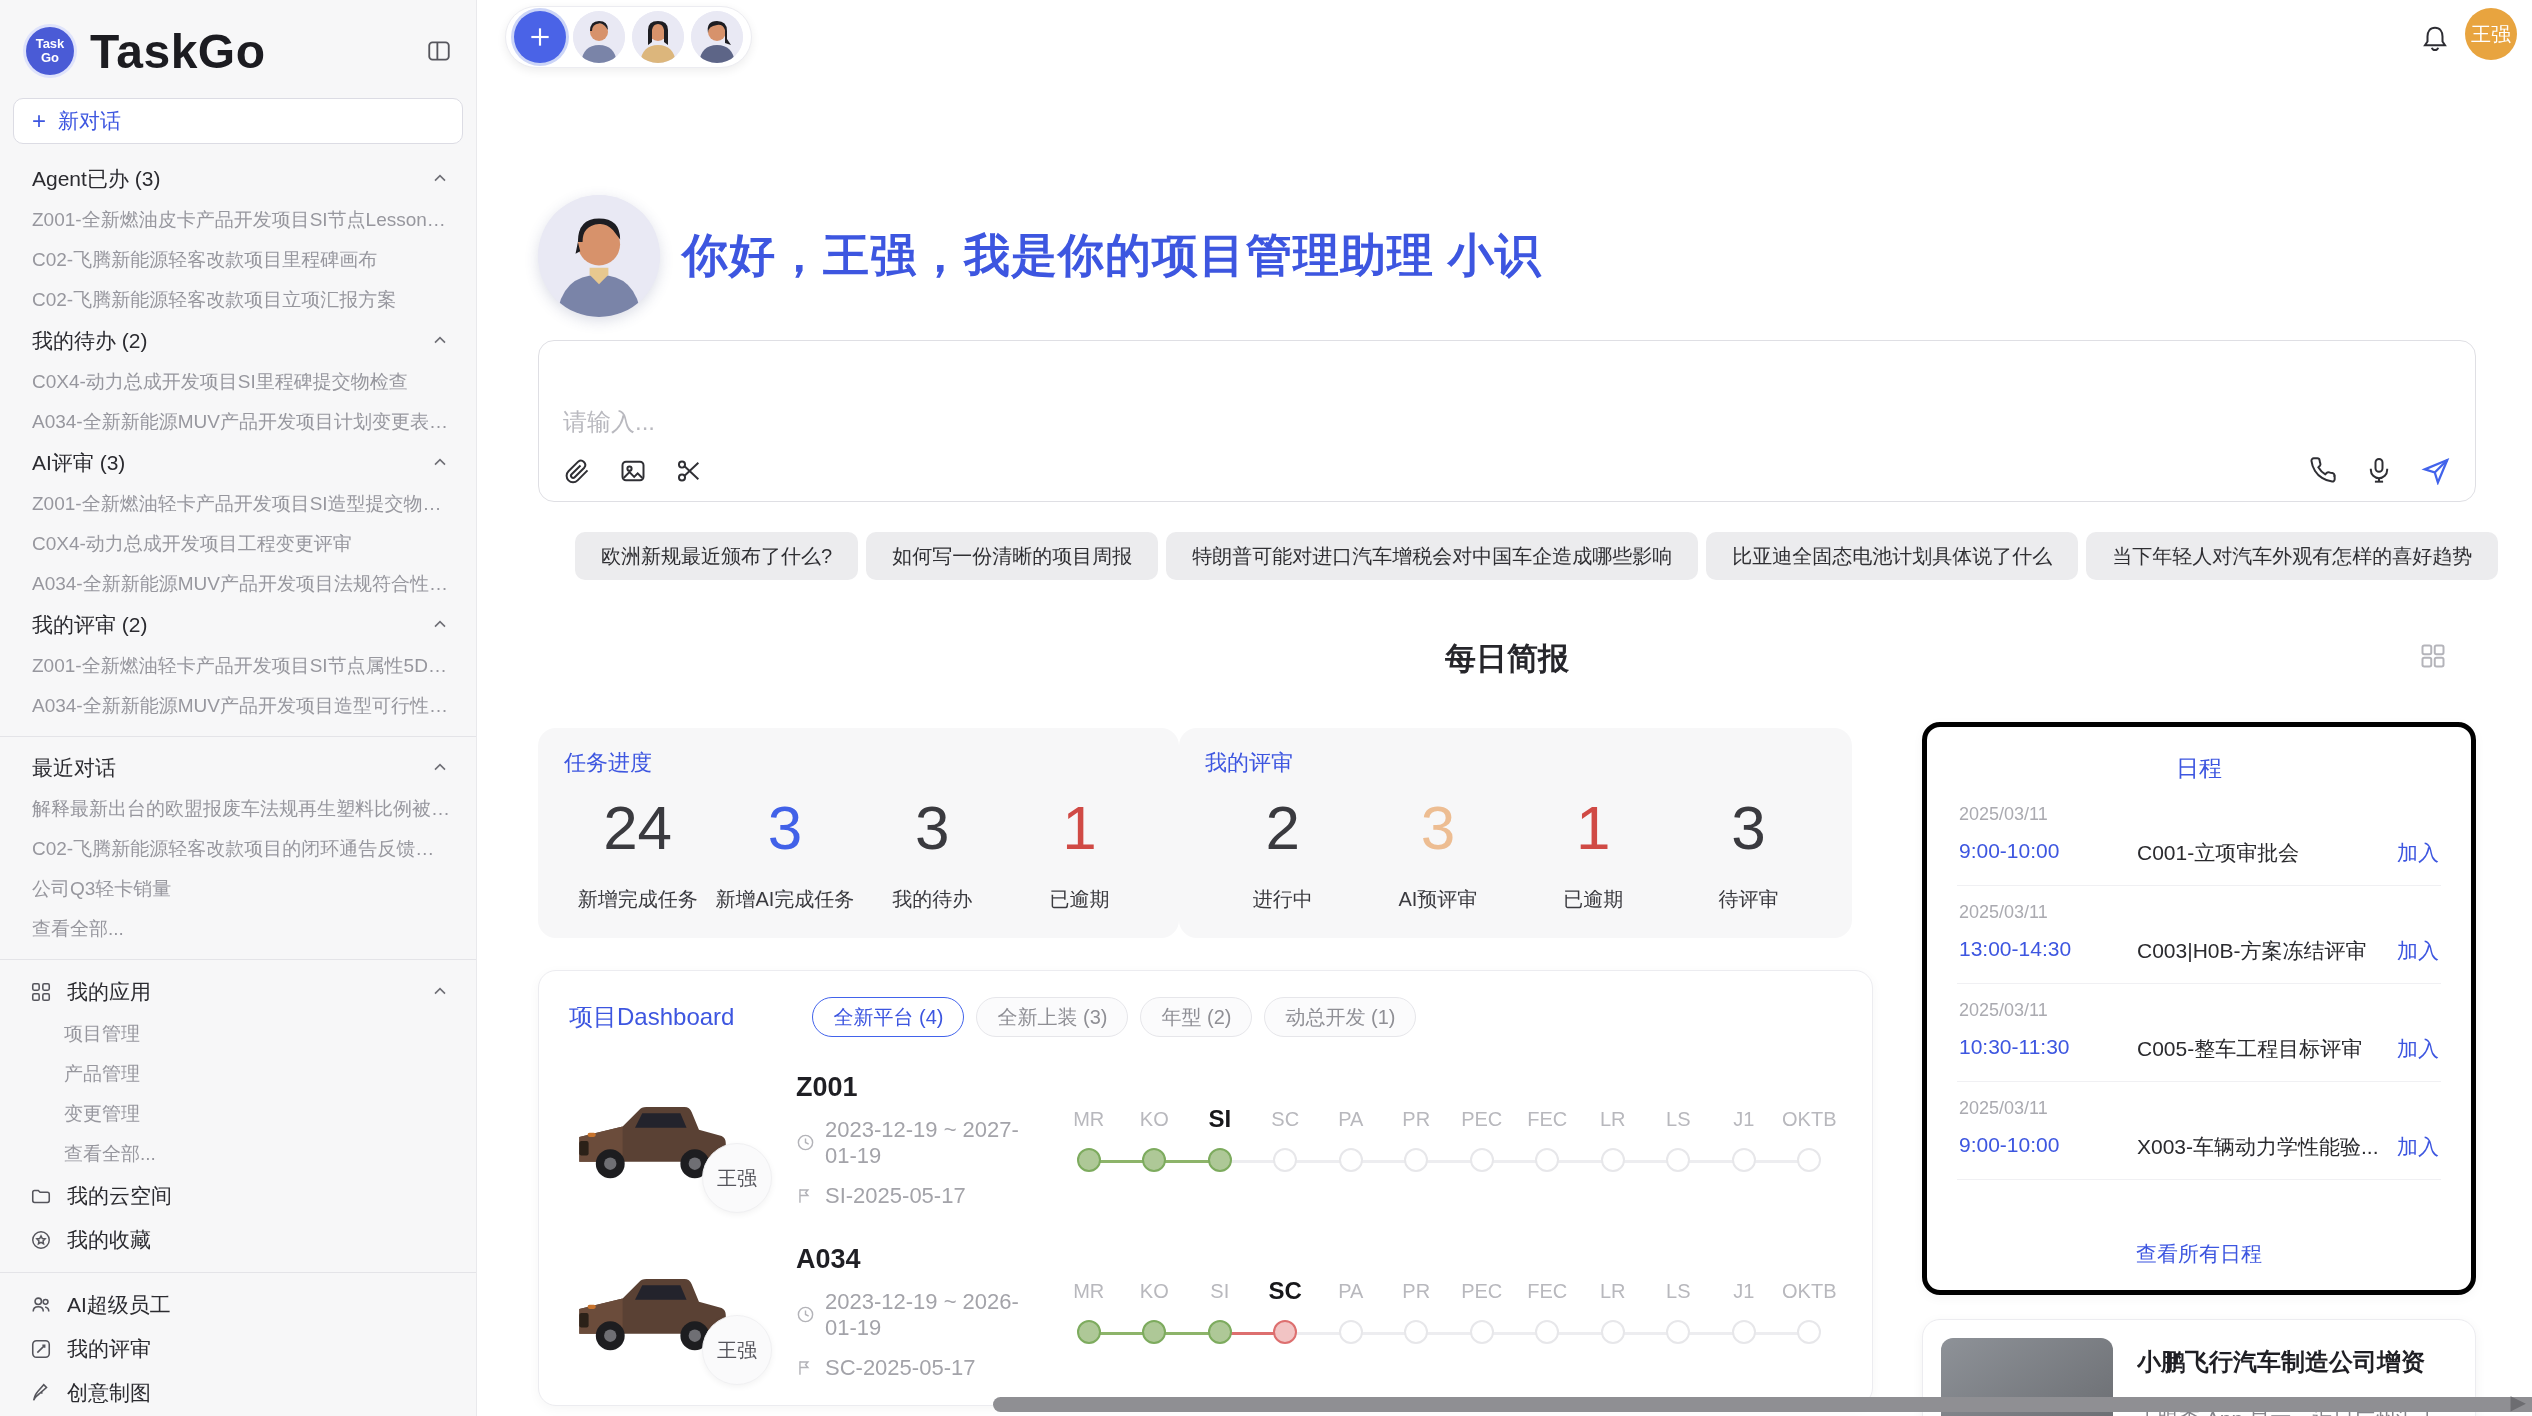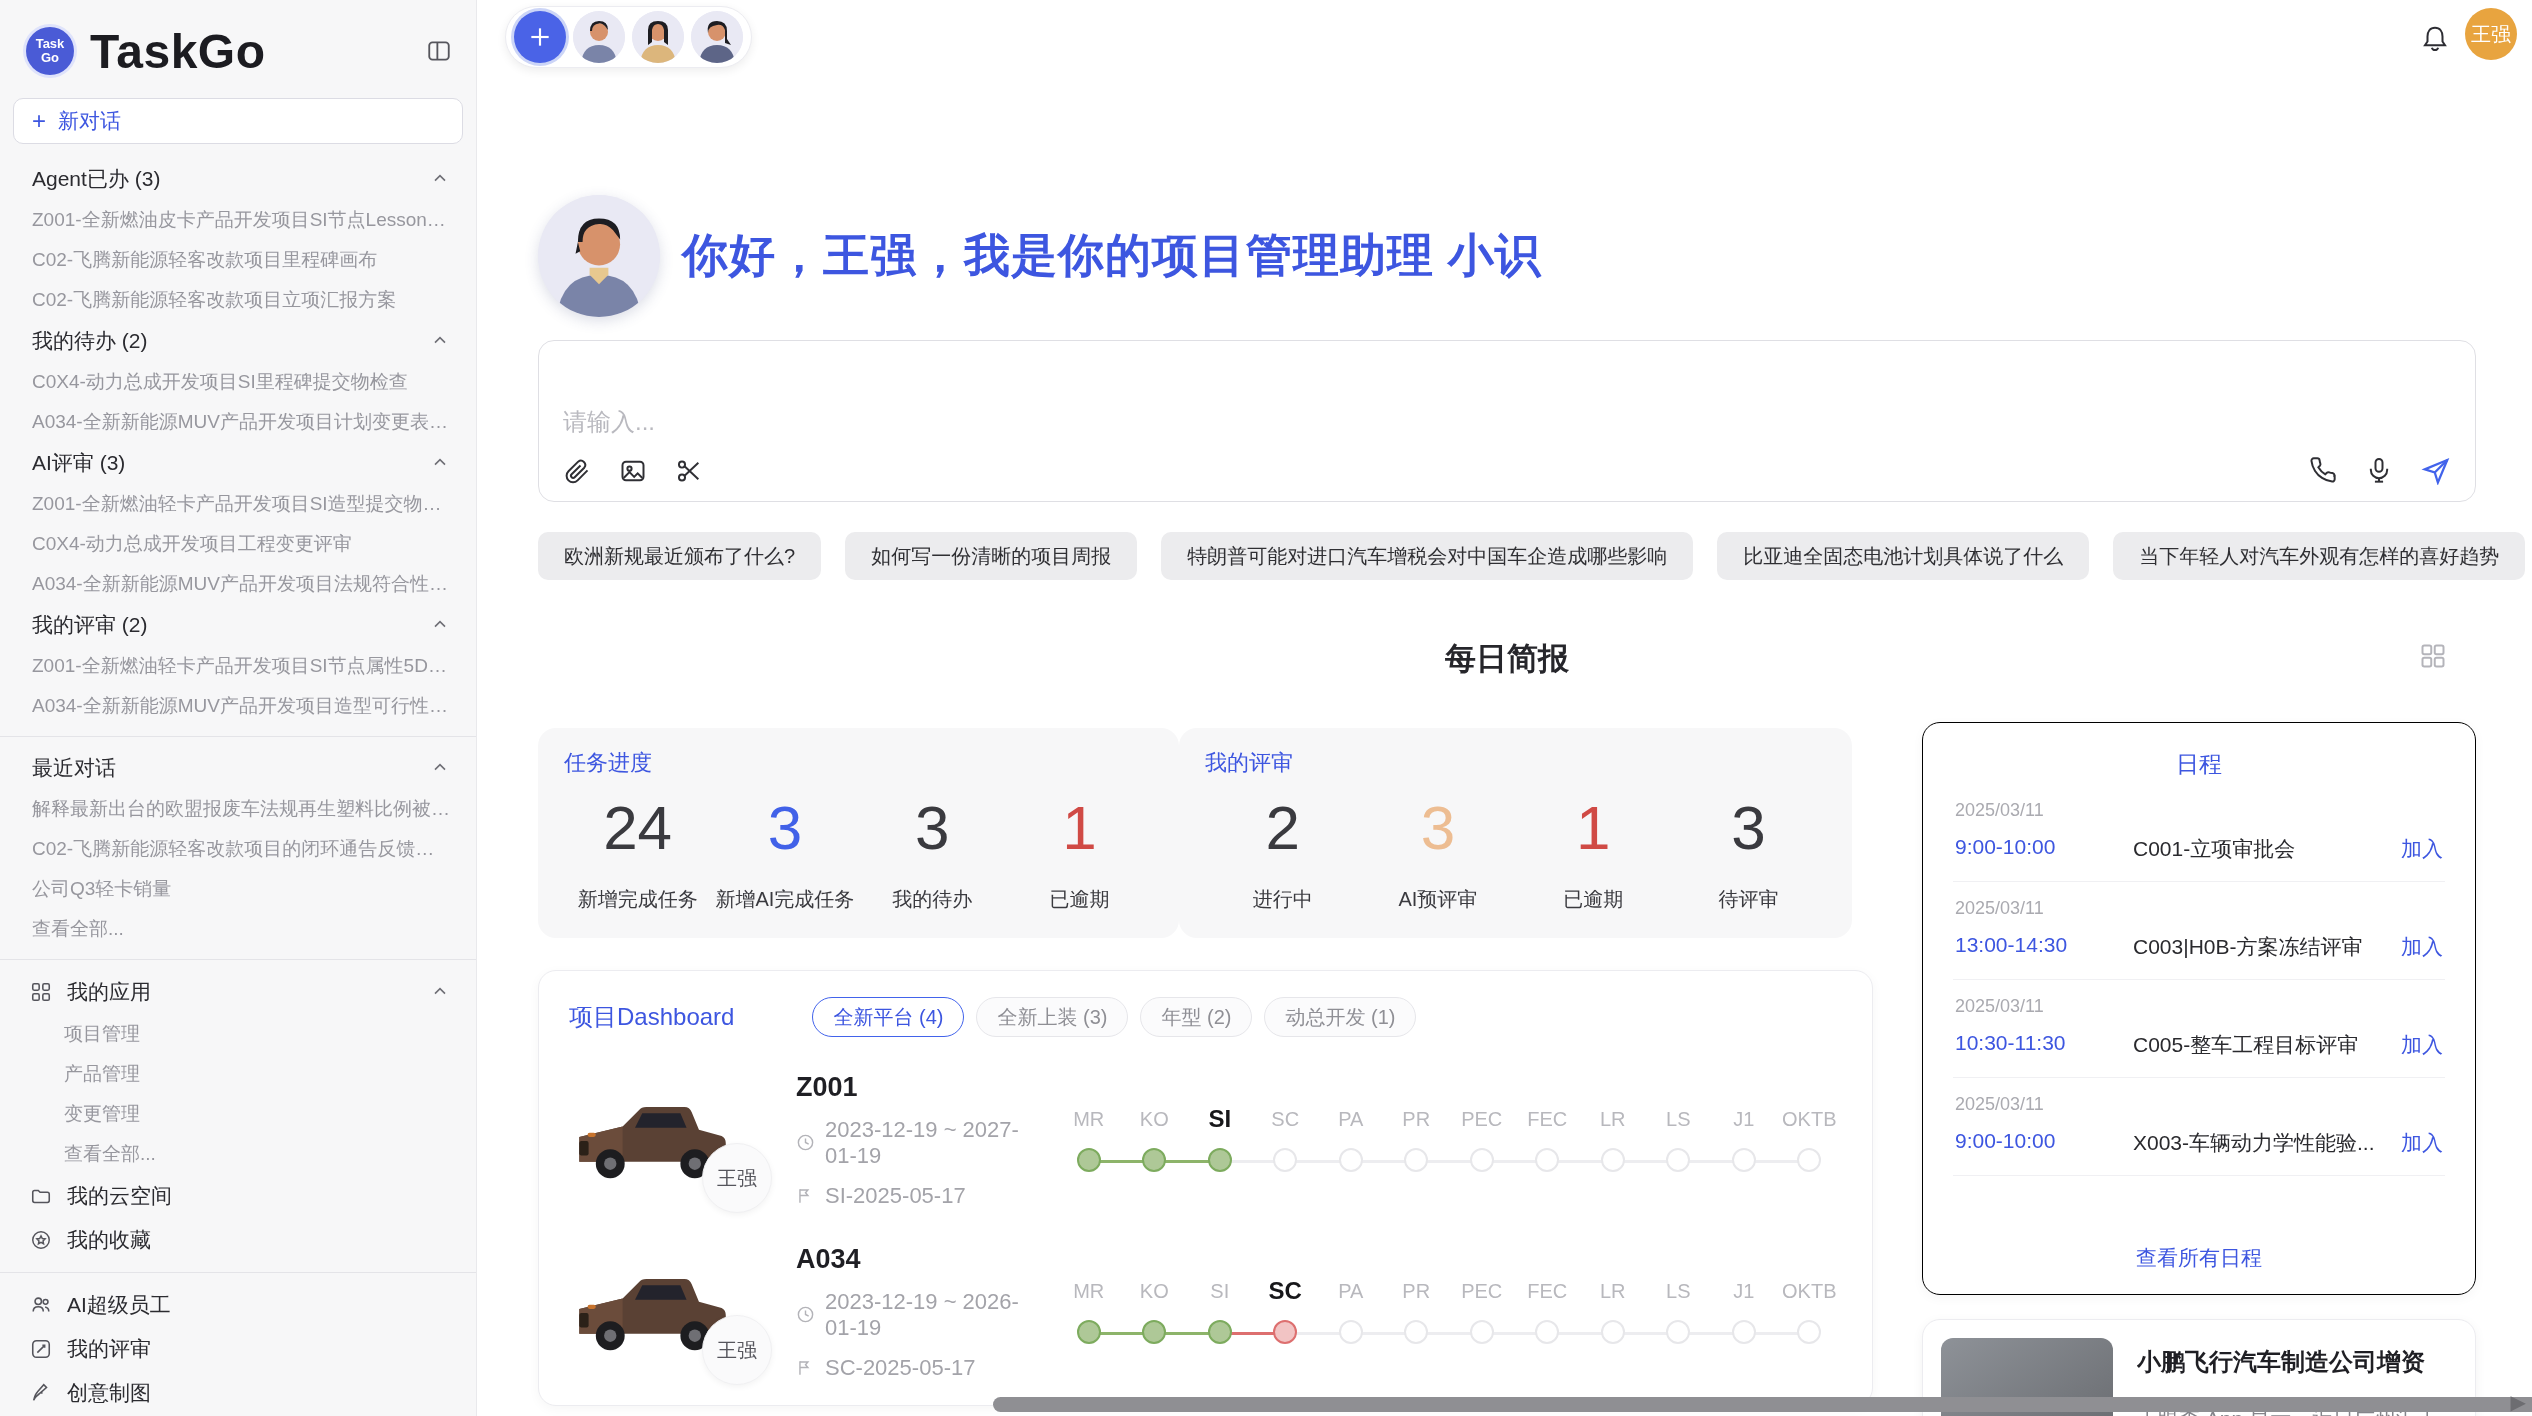--- a/index.html
+++ b/index.html
@@ -57,21 +57,21 @@
   .greeting { margin-left:22px; font-size:46px; font-weight:700; color:#3d56e0; letter-spacing:1px; }
 
   .composer { margin-top:22px; height:162px; border:1px solid #dfdfe4; border-radius:16px;
     background:#fff; position:relative; padding:18px 22px; }
   .composer .ph { position:absolute; left:24px; top:65px; font-size:24px; color:#b9b9bf; }
   .tool-left { position:absolute; left:24px; bottom:16px; display:flex; gap:28px; color:#2f2f34; }
   .tool-right { position:absolute; right:24px; bottom:16px; display:flex; gap:28px; align-items:center; color:#2f2f34; }
   .icon-btn { cursor:pointer; display:flex; }
   .send-btn { color:#4263eb; }
 
-  .chips { margin-top:30px; display:flex; gap:24px; }
+  .chips { margin-top:30px; display:flex; gap:8px;margin-left:37px; }
   .chip { height:48px; background:#ececee; border-radius:10px; display:flex; align-items:center;
     padding:0 26px; font-size:20px; color:#2f2f33; white-space:nowrap; cursor:pointer; }
 
   .daily-head { margin-top:58px; position:relative; height:42px; }
   .daily-title { text-align:center; font-size:31px; font-weight:700; color:#26262b; }
   .daily-grid-icon { position:absolute; right:29px; top:4px; color:#b4b4ba; cursor:pointer; }
 
   .columns { display:flex; gap:49px; margin-top:48px; }
   .col-left { width:1335px; flex:0 0 1335px; }
   .col-right { width:554px; flex:0 0 554px; margin-top:-6px; }
@@ -109,21 +109,21 @@
   .ms { flex:1; position:relative; text-align:center; }
   .ms .lbl { font-size:20px; color:#b8b8bd; height:34px; line-height:34px; }
   .ms .lbl.current { font-size:24px; font-weight:700; color:#17171a; }
   .ms .dot { width:24px; height:24px; border-radius:50%; margin:12px auto 0; background:#fff;
     border:2px solid #e7e7ea; position:relative; z-index:2; }
   .ms.done .dot { background:#aec897; border-color:#7dab5e; }
   .ms.late .dot { background:#f2c4c4; border-color:#dd6f6f; }
   .ms .conn { position:absolute; top:58px; left:-50%; width:100%; height:3px; background:#ededf0; z-index:1; }
   .ms .conn.green { background:#8db46a; } .ms .conn.red { background:#dd6f6f; }
 
-  .sched-card { border:1px solid #000000; border-radius:18px; background:#fff; height:573px;
+  .sched-card { border:5px solid #000000; border-radius:18px; background:#fff; height:573px;
     box-shadow:0 3px 12px rgba(0,0,0,.04); padding:26px 30px 14px; display:flex; flex-direction:column; }
   .sched-title { text-align:center; color:#3d56e0; font-size:23px; margin-bottom:4px; }
   .event { padding:16px 2px 18px; border-bottom:1px solid #f0f0f3; }
   .event .date { font-size:18px; color:#aaaab0; }
   .event .line { display:flex; align-items:flex-start; margin-top:14px; }
   .event .time { width:178px; color:#3d56e0; font-size:21px; font-weight:500; flex:0 0 auto; }
   .event .name { flex:1; color:#2a2a2e; font-size:21px; white-space:nowrap; overflow:hidden; text-overflow:ellipsis; }
   .event .join { color:#3d56e0; font-size:21px; cursor:pointer; margin-left:14px; }
   .view-all { text-align:center; color:#3d56e0; font-size:21px; margin-top:auto; padding:16px 0 8px; cursor:pointer; }
 

